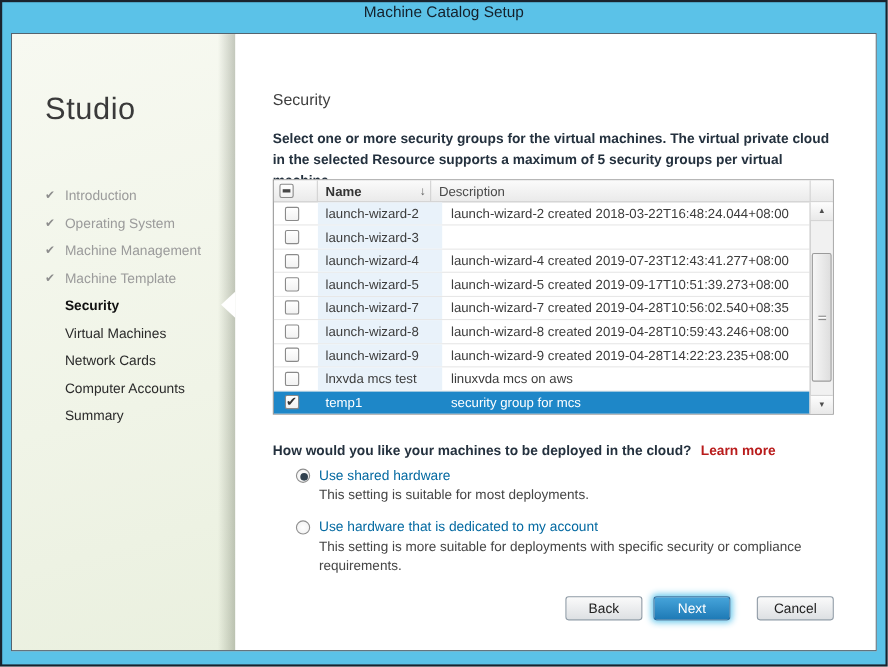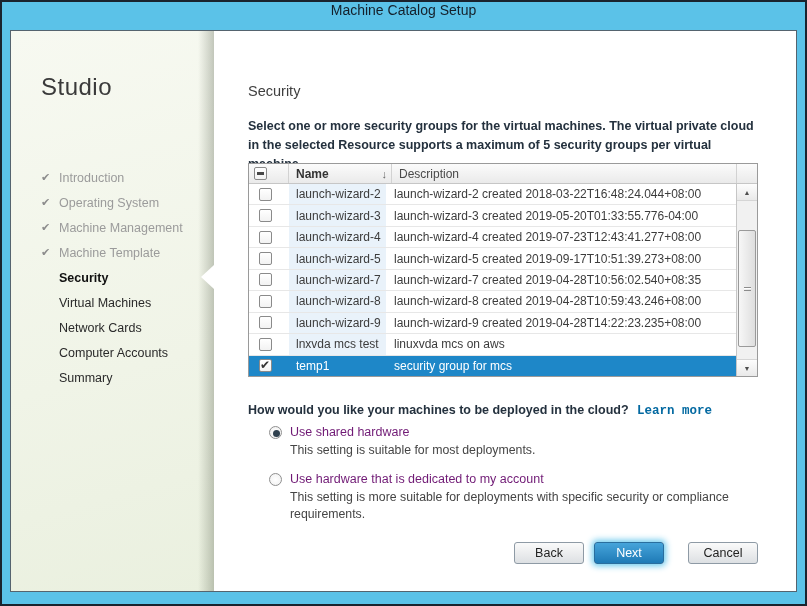--- a/index.html
+++ b/index.html
@@ -11,21 +11,21 @@
   .titlebar .title { font-size:14px; color:#14202B; }
 
   .dialog { position:absolute; left:8px; right:8px; top:28px; bottom:12px;
             background:#FDFEFB; border:1px solid #55646F; overflow:hidden; }
 
   
   .sidebar { position:absolute; left:0; top:0; bottom:0; width:203px;
              background:linear-gradient(165deg,#F7F9F1 0%, #F0F4E7 60%, #EAF0DF 100%); }
   .sidebar-shade { position:absolute; right:0; top:0; bottom:0; width:16px;
              background:linear-gradient(to right, rgba(60,70,50,0) 0%, rgba(60,70,50,0.28) 100%); }
-  .brand { position:absolute; left:30px; top:42px; font-size:24px; color:#3A3A3A; letter-spacing:0.5px; }
+  .brand { position:absolute; left:30px; top:52px; font-size:28px; color:#3A3A3A; letter-spacing:0.5px; }
   .steps { position:absolute; left:30px; top:134px; }
   .step { height:25px; display:flex; align-items:center; font-size:12.5px; color:#2A2A2A; cursor:default; }
   .step .check { width:18px; font-size:11px; color:#8C8C8C; }
   .step.done { color:#9B9B9B; }
   .step.current { font-weight:bold; color:#101010; }
   .notch { position:absolute; left:190px; top:234px; width:0; height:0;
            border-top:12px solid transparent; border-bottom:12px solid transparent;
            border-right:13px solid #FFFFFF; }
 
   
@@ -45,21 +45,21 @@
              padding:0 4px 0 7px; border-right:1px solid #D2D2D2; font-weight:bold; color:#333;gap:45px; }
   .sort-arrow { font-size:11px; color:#666; font-weight:normal; }
   .th-desc { flex:1; padding-left:7px; color:#4A4A4A; }
   .th-sb { width:21px; height:100%; border-left:1px solid #D2D2D2; }
   .tbody { flex:1; display:flex; min-height:0; }
   .rows { flex:1; display:flex; flex-direction:column; min-width:0; }
   .row { flex:1; display:flex; align-items:stretch; border-bottom:1px solid #E7E7E7; color:#3C3C3C; cursor:default; }
   .row:last-child { border-bottom:none; }
   .cell { display:flex; align-items:center; overflow:hidden; white-space:nowrap; }
   .cell-cb { width:40px; padding-left:10px; }
-  .cell-name { width:97px; background:#E9F2FA; padding-left:7px; }
+  .cell-name { width:113px; background:#E9F2FA; padding-left:7px; }
   .cell-desc { flex:1; padding-left:8px; }
   .row.selected { background:#1E87C8; color:#FFFFFF; border-bottom-color:#1E87C8; }
   .row.selected .cell-name { background:transparent; }
 
   .cb { width:13px; height:13px; border:1px solid #8A8A8A; border-radius:2px;
         background:linear-gradient(#FFFFFF,#F2F2F2); position:relative; display:inline-block; }
   .cb.indeterminate::after { content:""; position:absolute; left:2px; top:4px; width:7px; height:3px; background:#474747; }
   .cb.checked::after { content:"\2714"; position:absolute; left:0px; top:-2px; font-size:12px; color:#333; }
 
   
@@ -70,29 +70,29 @@
   .sb-btn.down { border-top:1px solid #D5D5D5; }
   .sb-track { flex:1; position:relative; }
   .sb-thumb { position:absolute; left:1px; right:1px; top:29px; height:117px;
               background:linear-gradient(to right,#F7F7F7,#DEDEDE); border:1px solid #9A9A9A; border-radius:2px;
               display:flex; align-items:center; justify-content:center; }
   .grip { width:7px; border-top:1px solid #8C8C8C; border-bottom:1px solid #8C8C8C; height:4px;
           background:linear-gradient(#fff 0, #fff 1px, transparent 1px, transparent 2px, #8C8C8C 2px, #8C8C8C 3px, transparent 3px); }
 
   
   .question { position:absolute; left:34px; top:372px; font-size:12.5px; font-weight:bold; color:#24313E; }
-  .learn-more { color:#0369a1; text-decoration:none; margin-left:5px;font-family:Liberation Mono, monospace; }
+  .learn-more { color:#b91c1c; text-decoration:none; margin-left:5px; }
   .options { position:absolute; left:55px; top:394px; }
   .option { margin-bottom:13px; }
   .option-head { display:flex; align-items:center; }
   .radio { width:13px; height:13px; border-radius:50%; border:1px solid #8F8F8F; margin-right:8px;
            background:radial-gradient(#FFFFFF,#EFEFEF); position:relative; flex:0 0 auto; }
   .radio.selected::after { content:""; position:absolute; left:3px; top:3px; width:7px; height:7px;
            border-radius:50%; background:#30414F; }
-  .option-label { font-size:12.5px; color:#701a75; }
+  .option-label { font-size:12.5px; color:#0369a1; }
   .option-desc { font-size:12.3px; color:#454545; margin:3px 0 0 21px; max-width:525px; line-height:1.4; }
 
   
   .btn { position:absolute; width:70px; height:22px; font-size:12.5px; font-family:"Liberation Sans", sans-serif;
          border:1px solid #8E9AA5; border-radius:3px; background:linear-gradient(#FAFAFA,#DDE0E3);
          color:#222; text-align:center; line-height:20px; cursor:default; }
   .btn-back { left:503px; top:511px; }
   .btn-next { left:583px; top:511px; background:linear-gradient(#46A4DA,#1E7AB6); border-color:#2A6E9E;
               color:#fff; box-shadow:0 0 6px 2px rgba(98,198,236,0.95); }
   .btn-cancel { left:677px; top:511px; }
@@ -174,21 +174,20 @@
                   <span class="cb"></span>
                 </div>
                 <div class="cell cell-name">launch-wizard-2</div>
                 <div class="cell cell-desc">launch-wizard-2 created 2018-03-22T16:48:24.044+08:00</div>
               </div>
               <div class="row">
                 <div class="cell cell-cb">
                   <span class="cb"></span>
                 </div>
                 <div class="cell cell-name">launch-wizard-3</div>
-                <div class="cell cell-desc">launch-wizard-3 created 2019-05-20T01:33:55.776-04:00</div>
               </div>
               <div class="row">
                 <div class="cell cell-cb">
                   <span class="cb"></span>
                 </div>
                 <div class="cell cell-name">launch-wizard-4</div>
                 <div class="cell cell-desc">launch-wizard-4 created 2019-07-23T12:43:41.277+08:00</div>
               </div>
               <div class="row">
                 <div class="cell cell-cb">

